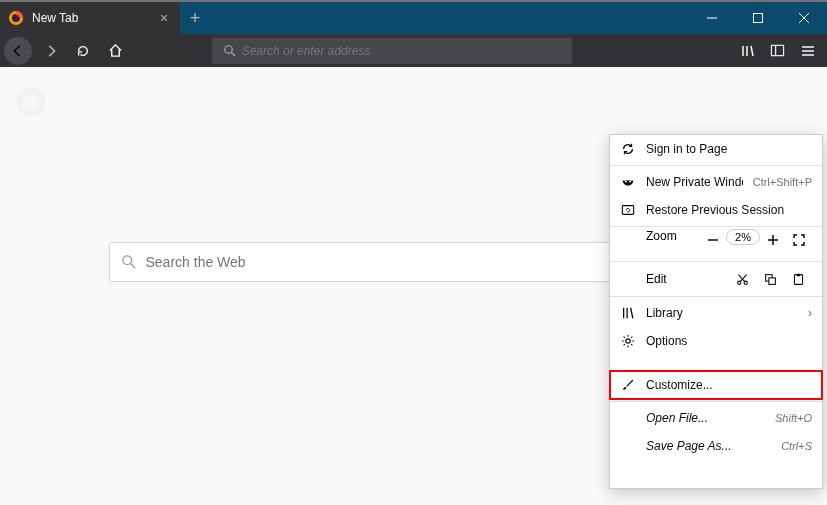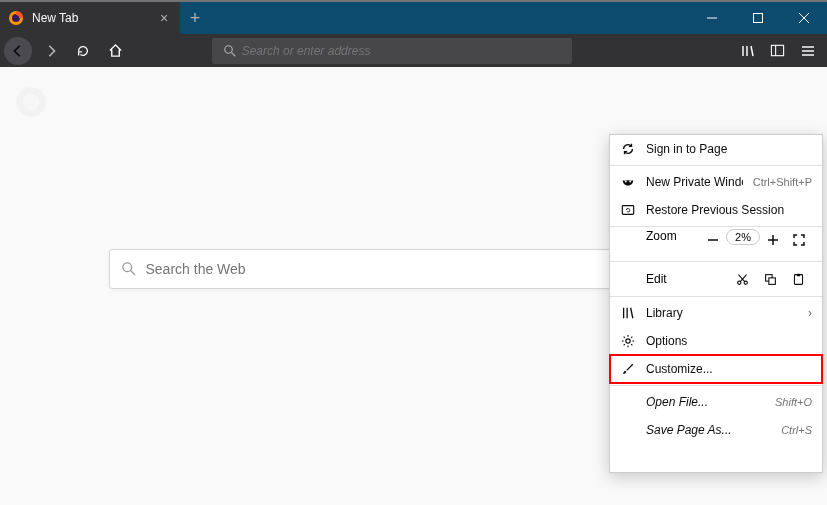--- a/index.html
+++ b/index.html
@@ -17,33 +17,33 @@
   
   .navbar { height: 33px; background: #323234; display: flex; align-items: center; padding: 0 4px; gap: 2px; }
   .nav-btn { width: 30px; height: 28px; display: flex; align-items: center; justify-content: center; color: #b1b1b3; cursor: pointer; border-radius: 2px; }
   .nav-back-circle { width: 28px; height: 28px; border-radius: 50%; background: #4a4a4f; display: flex; align-items: center; justify-content: center; color: #0c0c0d; margin-right: 2px; }
   .urlbar { flex: 1; max-width: 360px; margin: 0 auto; height: 26px; background: #474749; border-radius: 2px; display: flex; align-items: center; padding: 0 12px; gap: 6px; }
   .urlbar input { flex: 1; background: transparent; border: none; outline: none; color: #b1b1b3; font-style: italic; font-size: 12px; }
   .nav-right { display: flex; margin-left: auto; }
   
   .content { position: relative; height: 438px; background: #f9f9f9; }
   .ghost-logo { position: absolute; top: 18px; left: 14px; opacity: 0.15; }
-  .searchbox { position: absolute; top: 182px; left: 50%; transform: translateX(-50%); width: 610px; height: 40px; background: #fff; border: 1px solid #d7d7db; border-radius: 3px; display: flex; align-items: center; padding: 0 12px; gap: 10px; box-shadow: 0 1px 4px rgba(0,0,0,0.05); }
+  .searchbox { position: absolute; top: 175px; left: 50%; transform: translateX(-50%); width: 610px; height: 40px; background: #fff; border: 1px solid #d7d7db; border-radius: 3px; display: flex; align-items: center; padding: 0 12px; gap: 10px; box-shadow: 0 1px 4px rgba(0,0,0,0.05); }
   .searchbox input { flex: 1; border: none; outline: none; font-size: 14px; color: #737373; }
   
   .menu { position: absolute; top: 67px; right: 4px; width: 214px; background: #fff; border: 1px solid #ccc; box-shadow: 0 4px 16px rgba(0,0,0,0.2); z-index: 100; }
   .menu::before { content: ""; position: absolute; top: -8px; right: 8px; border: 8px solid transparent; border-bottom-color: #fff; }
   .menu-item { height: 28px; display: flex; align-items: center; padding: 0 10px; gap: 10px; cursor: pointer; font-size: 12px; color: #0c0c0d; }
   .menu-icon { width: 16px; height: 16px; display: flex; align-items: center; justify-content: center; flex-shrink: 0; }
   .menu-label { flex: 1; white-space: nowrap; overflow: hidden; }
   .menu-shortcut { font-size: 11px; color: #737373; }
   .menu-arrow { color: #737373; }
   .menu-sep { height: 1px; background: #e0e0e2; margin: 2px 0; }
   .menu-item.indent { padding-left: 36px; font-style: italic; }
-  .highlight { outline: 2px solid #ff0000; outline-offset: -1px; }
+  .highlight { outline: 2px solid #ff0000; outline-offset: -1px; margin-top: 16px; }
   
   .zoom-row { height: 30px; display: flex; align-items: flex-start; padding: 0 10px; }
   .zoom-label { flex: 1; padding-left: 26px; font-size: 12px; }
   .zoom-btn { width: 26px; height: 22px; display: flex; align-items: center; justify-content: center; cursor: pointer; }
   .zoom-val { border: 1px solid #ccc; border-radius: 10px; padding: 1px 8px; font-size: 11px; }
   
   .edit-row { height: 30px; display: flex; align-items: center; padding: 0 10px; }
   .edit-label { flex: 1; padding-left: 26px; font-size: 12px; }
   .edit-btn { width: 28px; height: 22px; display: flex; align-items: center; justify-content: center; cursor: pointer; }
   

